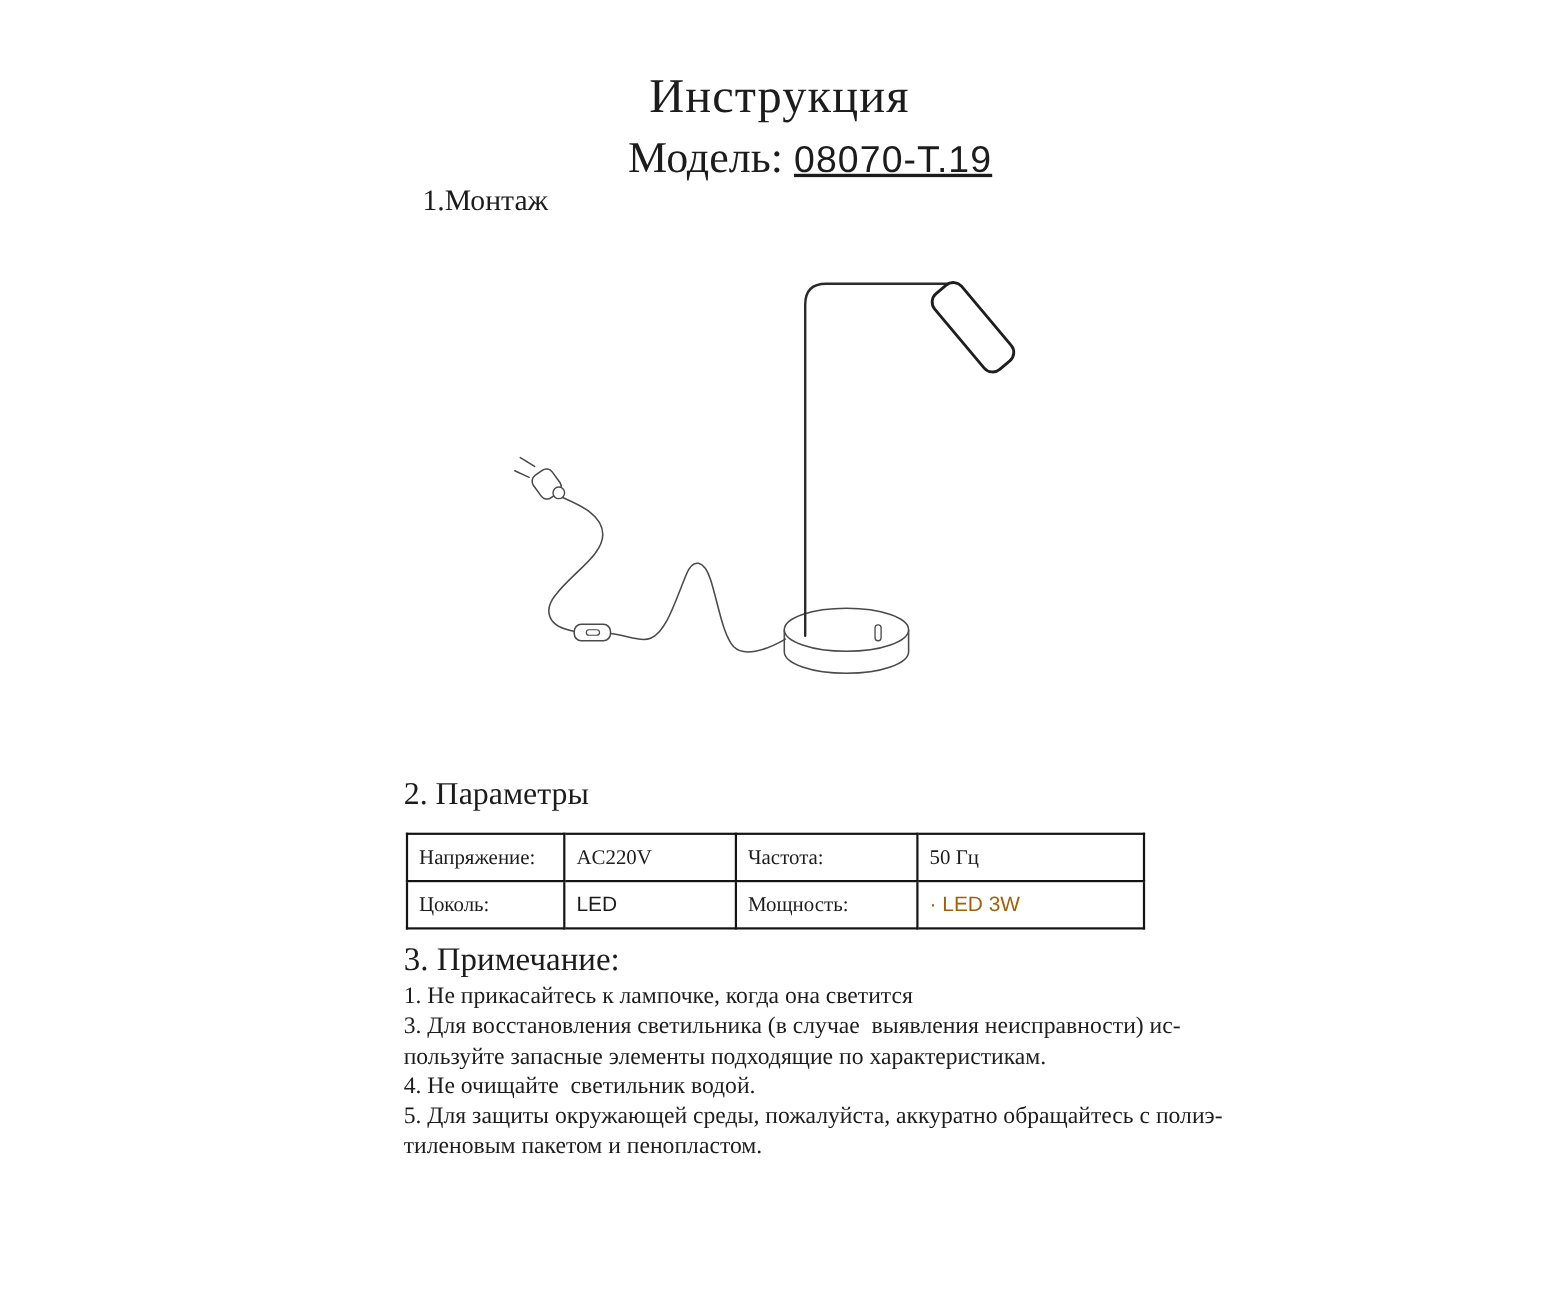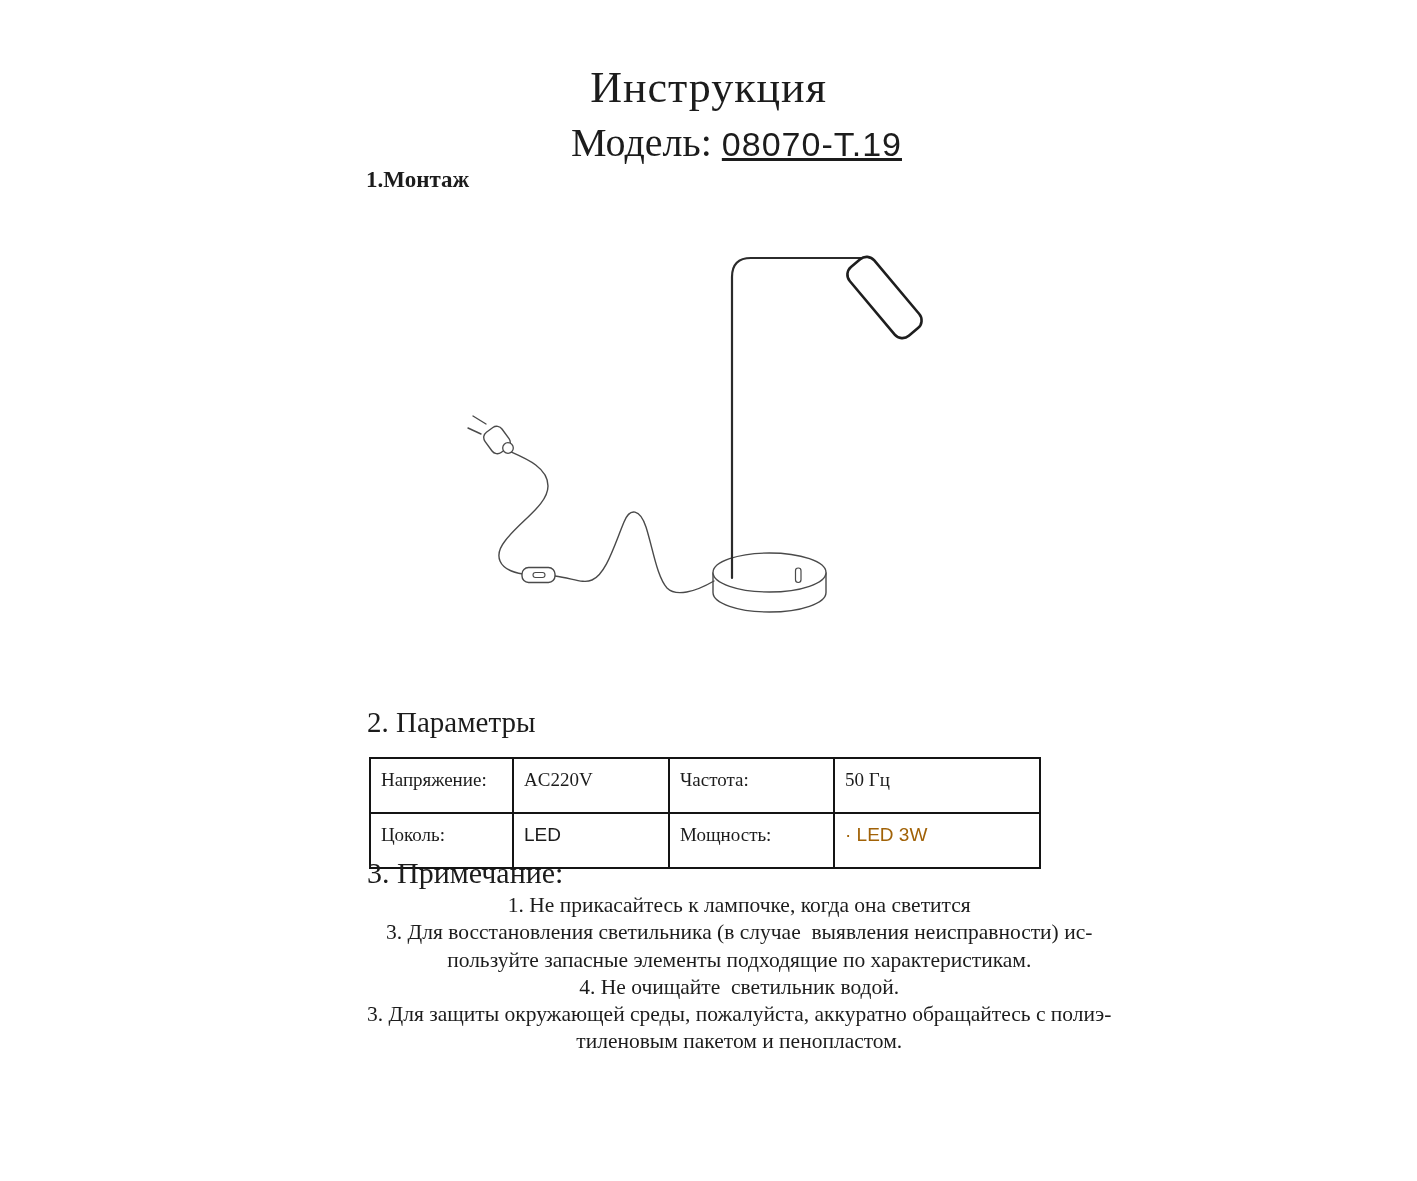--- a/index.html
+++ b/index.html
@@ -16,43 +16,43 @@
   }
   .model-line{
     position:absolute;top:119px;left:56px;width:1361px;
     text-align:center;font-size:40px;
   }
   .model-value{
     font-family:"Liberation Sans", sans-serif;
     font-size:34px;letter-spacing:1px;text-decoration:underline;
   }
 
-  .h-montage{position:absolute;left:366px;top:167px;font-size:23px;font-weight:bold;}
+  .h-montage{position:absolute;left:384px;top:167px;font-size:27px;}
   .h-params{position:absolute;left:367px;top:706px;font-size:29px;}
   .h-notes{position:absolute;left:367px;top:856px;font-size:30px;}
 
   .figure-svg{position:absolute;left:0;top:0;}
 
   table.params{
     position:absolute;left:369px;top:757px;
     border-collapse:collapse;table-layout:fixed;width:670px;
   }
   table.params td{
     border:2px solid #141414;height:41px;
-    font-size:19px;padding:0 4px 12px 10px;vertical-align:middle;
+    font-size:19px;padding:0 4px 0 10px;vertical-align:middle;
     white-space:nowrap;overflow:hidden;
   }
   td.sans{font-family:Liberation Sans, sans-serif;font-size:19px;margin-top:28px;}
   td.sans-small{font-family:"Liberation Sans", sans-serif;font-size:17px;color:#a16207;}
 
   .notes{
     position:absolute;left:367px;top:892px;
     font-size:21.5px;line-height:27.3px;
   }
-  .notes .note-line{white-space:pre-wrap;text-align:center;}
+  .notes .note-line{white-space:pre-wrap;}
 </style>
 </head>
 <body>
 
 <div class="page">
 
   <div class="doc-title">Инструкция</div>
 
   <div class="model-line">
     <span>Модель:</span>
@@ -124,17 +124,17 @@
     </tbody>
   </table>
 
   <div class="h-notes">3. Примечание:</div>
 
   <div class="notes">
     <div class="note-line">1. Не прикасайтесь к лампочке, когда она светится</div>
     <div class="note-line">3. Для восстановления светильника (в случае  выявления неисправности) ис-</div>
     <div class="note-line">пользуйте запасные элементы подходящие по характеристикам.</div>
     <div class="note-line">4. Не очищайте  светильник водой.</div>
-    <div class="note-line">3. Для защиты окружающей среды, пожалуйста, аккуратно обращайтесь с полиэ-</div>
+    <div class="note-line">5. Для защиты окружающей среды, пожалуйста, аккуратно обращайтесь с полиэ-</div>
     <div class="note-line">тиленовым пакетом и пенопластом.</div>
   </div>
 
 </div>
 
 </body></html>

